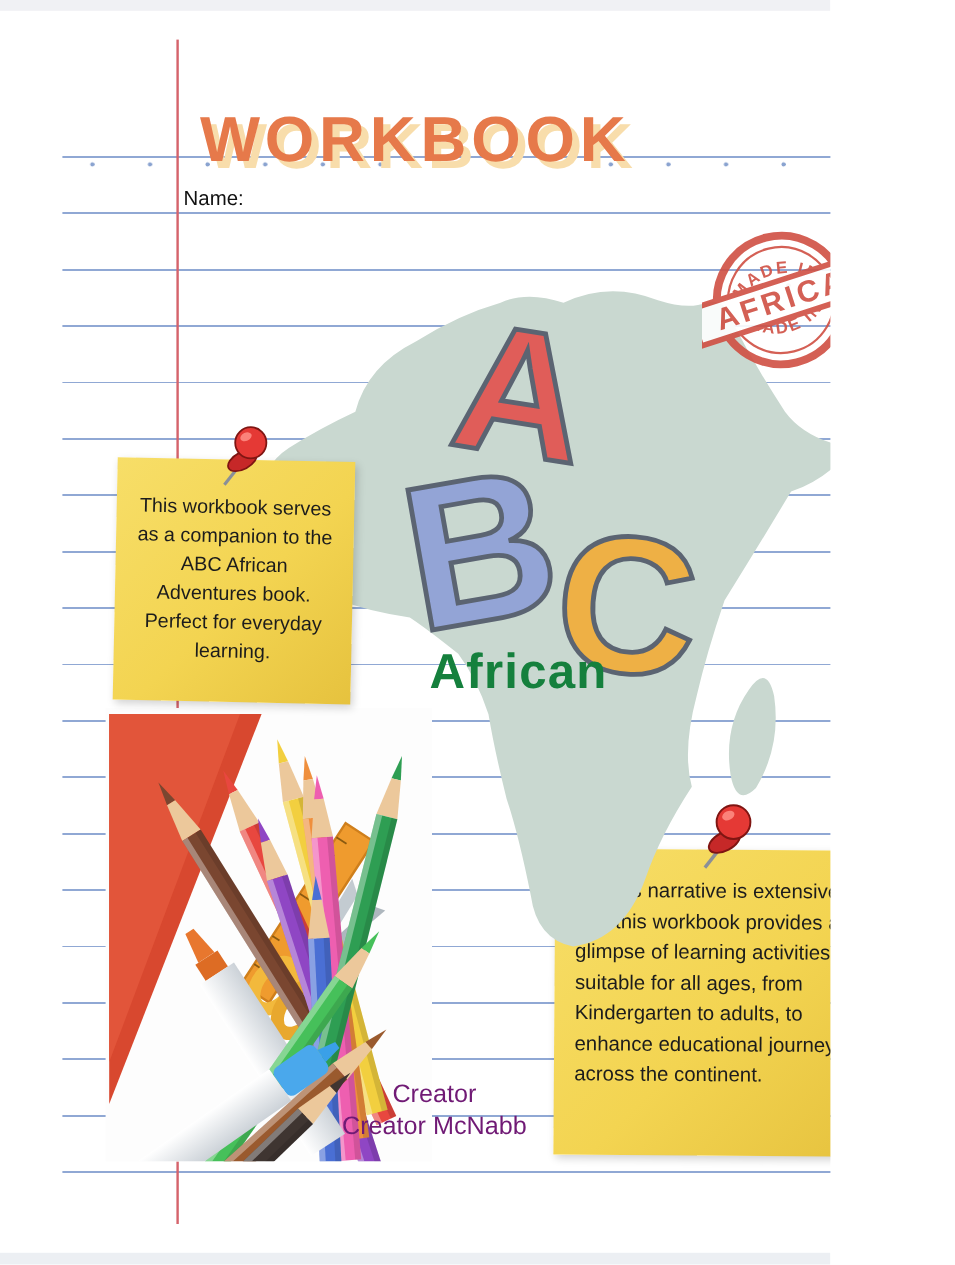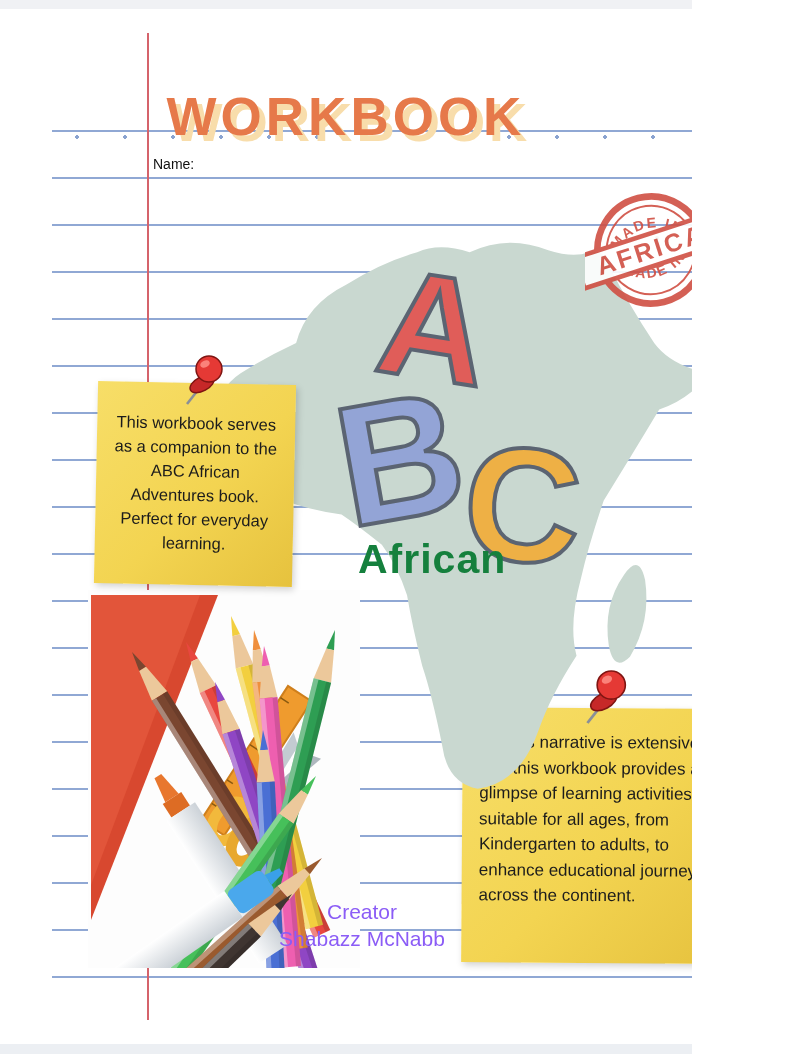--- a/index.html
+++ b/index.html
@@ -14,21 +14,21 @@
   .dots-row{position:absolute;left:74px;top:134px;width:690px;height:6px;z-index:1;
             background-image:radial-gradient(circle at 3px 3px,#8aa3d0 1.6px,transparent 2px);
             background-size:48px 6px;background-repeat:repeat-x;}
   .margin-line{position:absolute;left:147px;top:33px;width:2px;height:987px;background:#d5636b;z-index:2;}
   .speck{position:absolute;width:4px;height:4px;border-radius:50%;background:#8c7f70;opacity:.7;z-index:2;}
 
   
   .title{position:absolute;left:50%;transform:translateX(-50%);top:90px;z-index:6;
          font-size:53px;font-weight:800;letter-spacing:4px;color:#e6794a;line-height:1;
          text-shadow:6px 6px 0 #f8ddab;white-space:nowrap;}
-  .name-label{position:absolute;left:153px;top:156px;font-size:14px;color:#111;z-index:6;}
+  .name-label{position:absolute;left:153px;top:156px;font-size:17px;color:#111;z-index:6;}
 
   
   .africa{position:absolute;left:205px;top:222px;width:505px;height:585px;z-index:3;}
 
   
   .letter{position:absolute;z-index:6;font-weight:800;line-height:1;
           -webkit-text-stroke:4px #5b6472;}
   .letter-a{left:380px;top:252px;font-size:150px;color:#e05d59;transform:rotate(9deg);}
   .letter-b{left:338px;top:372px;font-size:172px;color:#93a4d6;transform:rotate(-10deg);}
   .letter-c{left:464px;top:424px;font-size:162px;color:#eeb045;transform:rotate(4deg);}
@@ -46,21 +46,21 @@
   .note-right{left:462px;top:708px;width:260px;height:255px;z-index:2;transform:rotate(.4deg);
               font-size:17px;line-height:1.5;padding:22px 10px 10px 17px;box-sizing:border-box;}
 
   .pin{position:absolute;z-index:7;}
   .stamp{position:absolute;left:585px;top:188px;width:132px;height:124px;z-index:6;opacity:.9;}
 
   
   .photo{position:absolute;left:88px;top:590px;width:272px;height:378px;background:#fdfdfd;z-index:4;overflow:hidden;}
 
   .creator{position:absolute;left:260px;top:898px;width:204px;text-align:center;z-index:6;
-           font-size:21px;line-height:1.3;color:#8b5cf6;}
+           font-size:21px;line-height:1.3;color:#701a75;}
 </style>
 </head>
 <body>
 
 <div class="page">
   <div class="edge-top"></div>
 
   <div class="lines"></div>
   <div class="dots-row"></div>
   <div class="margin-line"></div>
@@ -219,17 +219,17 @@
       <g transform="translate(180,290) rotate(55)">
         <polygon points="-3,-16 3,-16 6,0 -6,0" fill="#3aa0e8"></polygon>
         <rect x="-14" y="0" width="28" height="42" rx="6" fill="#4aa8ec"></rect>
         <rect x="-16" y="42" width="32" height="150" fill="url(#whiteBody)"></rect>
       </g>
     </svg>
   </div>
 
   <div class="creator">
     <div>Creator</div>
-    <div>Shabazz McNabb</div>
+    <div>Creator McNabb</div>
   </div>
 
   <div class="edge-bottom"></div>
 </div>
 
 </body></html>

